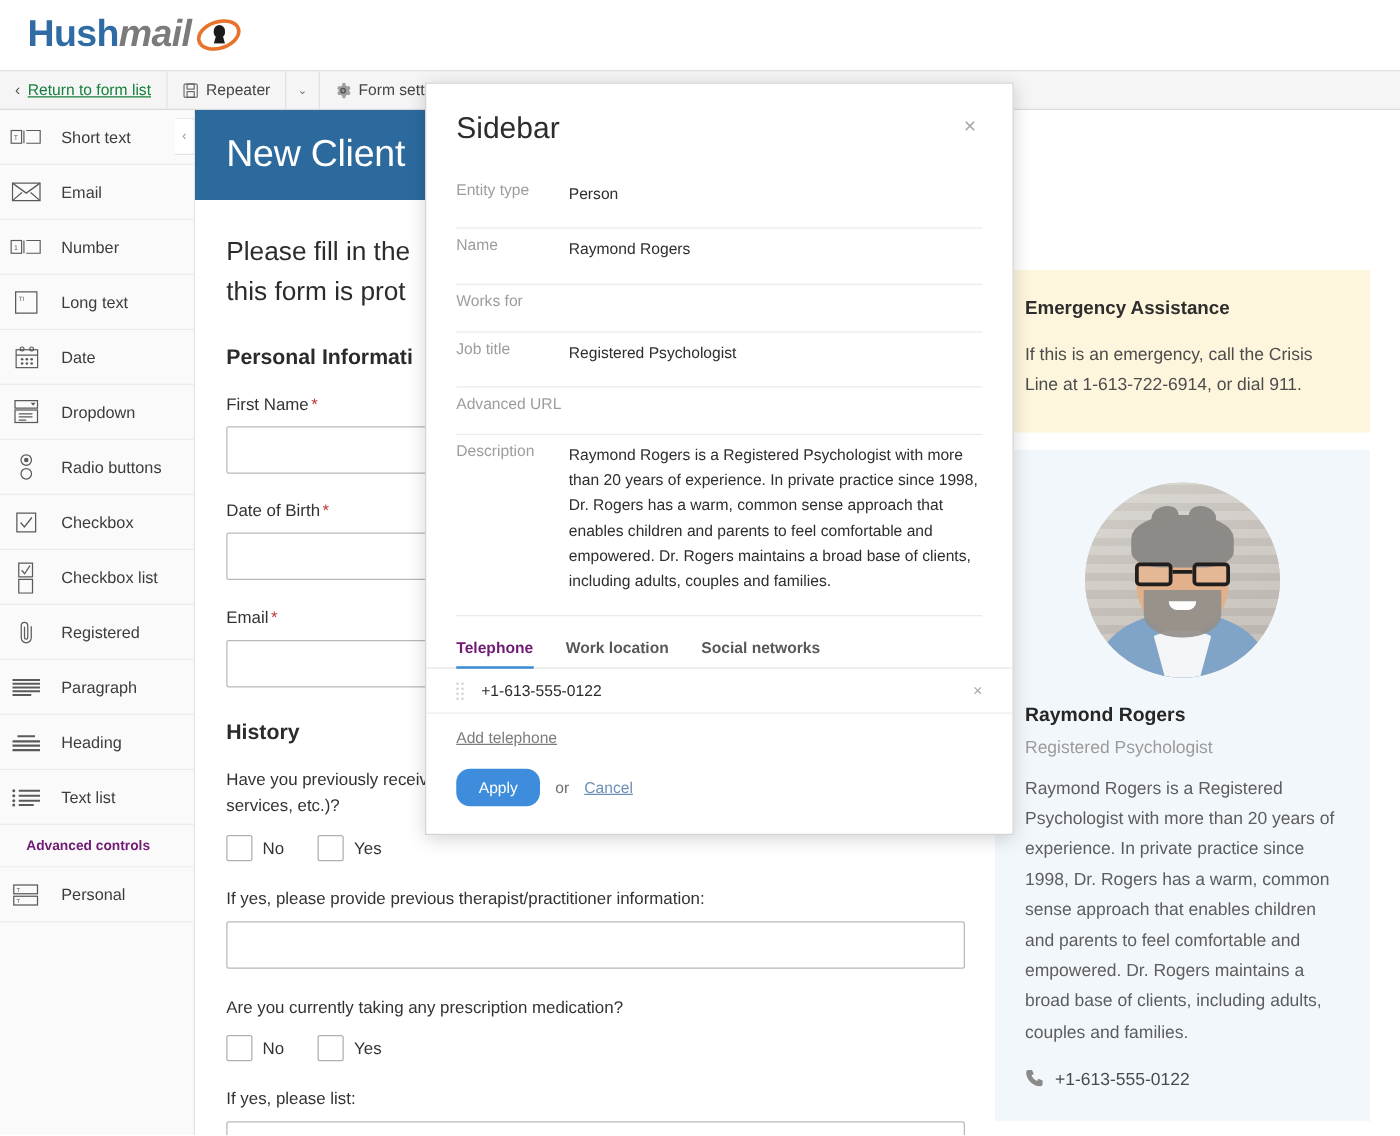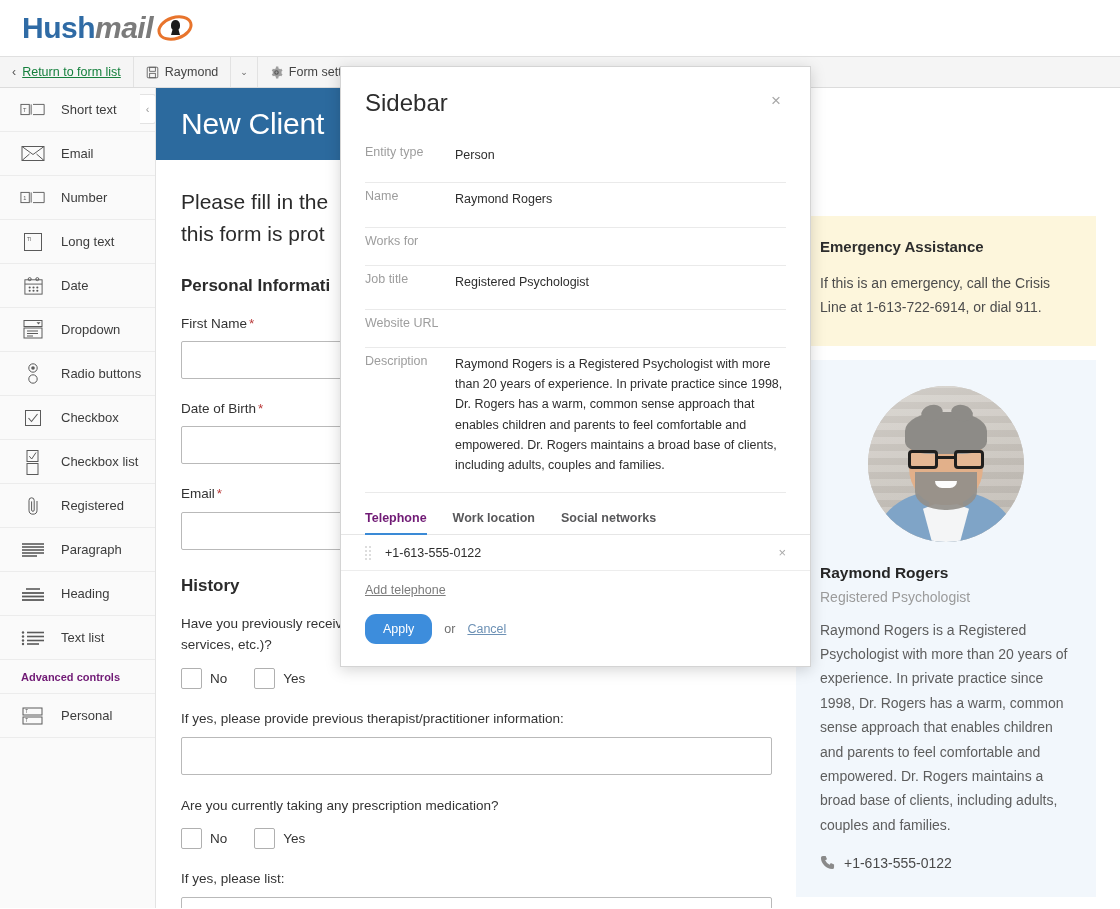--- a/index.html
+++ b/index.html
@@ -114,21 +114,21 @@
     min-width: 156px;
     background: #fafafa;
     border-right: 1px solid #e3e3e3;
     position: relative;
   }
   .pal-item {
     height: 44px;
     display: flex;
     align-items: center;
     gap: 13px;
-    padding-left: 18px;
+    padding-left: 6px;
     border-bottom: 1px solid #ececec;
     font-size: 13px;
     color: #3c3c3c;
     cursor: pointer;
     background: #fafafa;
   }
   .pal-section {
     height: 34px;
     display: flex;
     align-items: center;
@@ -595,21 +595,21 @@
       <span class="lbl-link">Return to form list</span>
     </div>
     <div class="tb-item">
       <span class="tb-ico">
         <svg width="13" height="13" viewBox="0 0 16 16">
             <rect x="1.5" y="1.5" width="13" height="13" rx="1" fill="none" stroke="currentColor"></rect>
             <rect x="4.5" y="1.5" width="7" height="5" fill="none" stroke="currentColor"></rect>
             <rect x="4.5" y="9" width="7" height="5.5" fill="none" stroke="currentColor"></rect>
           </svg>
       </span>
-      <span>Raymond</span>
+      <span>Repeater</span>
     </div>
     <div class="tb-chev">
       <span>⌄</span>
     </div>
     <div class="tb-item noborder">
       <span class="tb-ico">
         <svg width="13" height="13" viewBox="0 0 16 16" fill="currentColor">
             <path d="M8 5.2A2.8 2.8 0 1 0 8 10.8 2.8 2.8 0 0 0 8 5.2zm0 4.2a1.4 1.4 0 1 1 0-2.8 1.4 1.4 0 0 1 0 2.8z"></path>
             <path d="M14.2 8c0-.4 0-.8-.1-1.2l1.3-1-1.4-2.4-1.6.6c-.6-.5-1.2-.8-1.9-1L10.2.5H7.4L7.1 3c-.7.2-1.3.5-1.9 1l-1.6-.6L2.2 5.8l1.3 1c-.1.4-.1.8-.1 1.2s0 .8.1 1.2l-1.3 1 1.4 2.4 1.6-.6c.6.5 1.2.8 1.9 1l.3 2.5h2.8l.3-2.5c.7-.2 1.3-.5 1.9-1l1.6.6 1.4-2.4-1.3-1c.1-.4.1-.8.1-1.2z" opacity=".55"></path>
           </svg>
@@ -942,21 +942,21 @@
       </div>
       <div class="prop-row">
         <div class="prop-label">Works for</div>
         <div class="prop-value"></div>
       </div>
       <div class="prop-row">
         <div class="prop-label">Job title</div>
         <div class="prop-value">Registered Psychologist</div>
       </div>
       <div class="prop-row">
-        <div class="prop-label">Website URL</div>
+        <div class="prop-label">Advanced URL</div>
         <div class="prop-value"></div>
       </div>
       <div class="prop-row">
         <div class="prop-label">Description</div>
         <div class="prop-value">Raymond Rogers is a Registered Psychologist with more than 20 years of experience. In private practice since 1998, Dr. Rogers has a warm, common sense approach that enables children and parents to feel comfortable and empowered. Dr. Rogers maintains a broad base of clients, including adults, couples and families.</div>
       </div>
     </div>
 
     <div class="tabs">
       <div class="tab active">Telephone</div>

